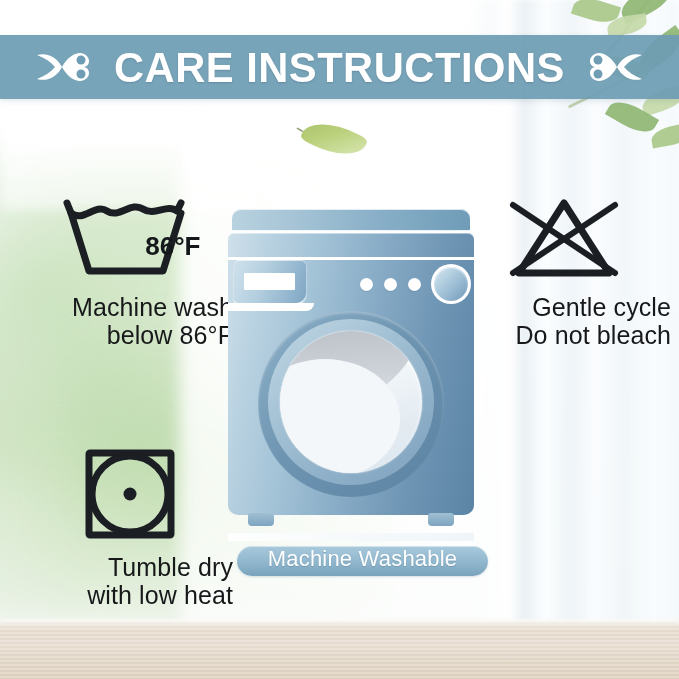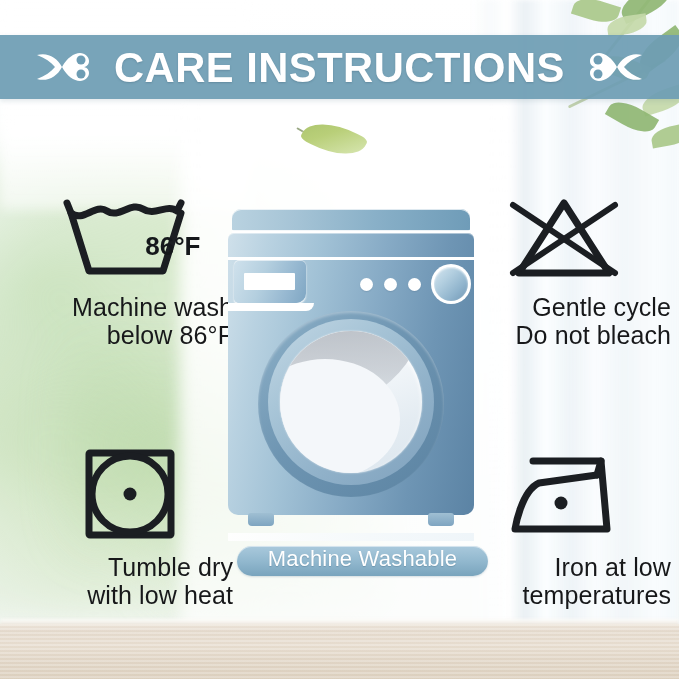--- a/index.html
+++ b/index.html
@@ -353,31 +353,20 @@
       <svg class="icon" width="150" height="98" viewBox="0 0 150 98">
         <rect class="stroke" x="38" y="8" width="82" height="82" rx="1"></rect>
         <circle class="stroke" cx="79" cy="49" r="38"></circle>
         <circle class="dotfill" cx="79" cy="49" r="6.5"></circle>
       </svg>
     </div>
     <div class="label">Tumble dry
 with low heat</div>
   </div>
 
-  <div class="cell cell-br">
-    <div class="sym" style="width:150px;height:98px;">
-      <svg class="icon" width="150" height="98" viewBox="0 0 150 98">
-        <path class="stroke" d="M44 16 L112 16 L118 84 L26 84 C26 84 32 46 50 38 L108 30"></path>
-        <path class="stroke" d="M112 16 L108 30"></path>
-        <circle class="dotfill" cx="72" cy="58" r="6.5"></circle>
-      </svg>
-    </div>
-    <div class="label">Iron at low
-temperatures</div>
-  </div>
 
   <div class="machine">
     <div class="wm-lid"></div>
     <div class="wm-lid-shadow"></div>
     <div class="wm-body">
       <div class="wm-panel-white"></div>
       <div class="wm-drawer-white"></div>
       <div class="wm-drawer">
         <div class="wm-drawer-slot"></div>
       </div>

